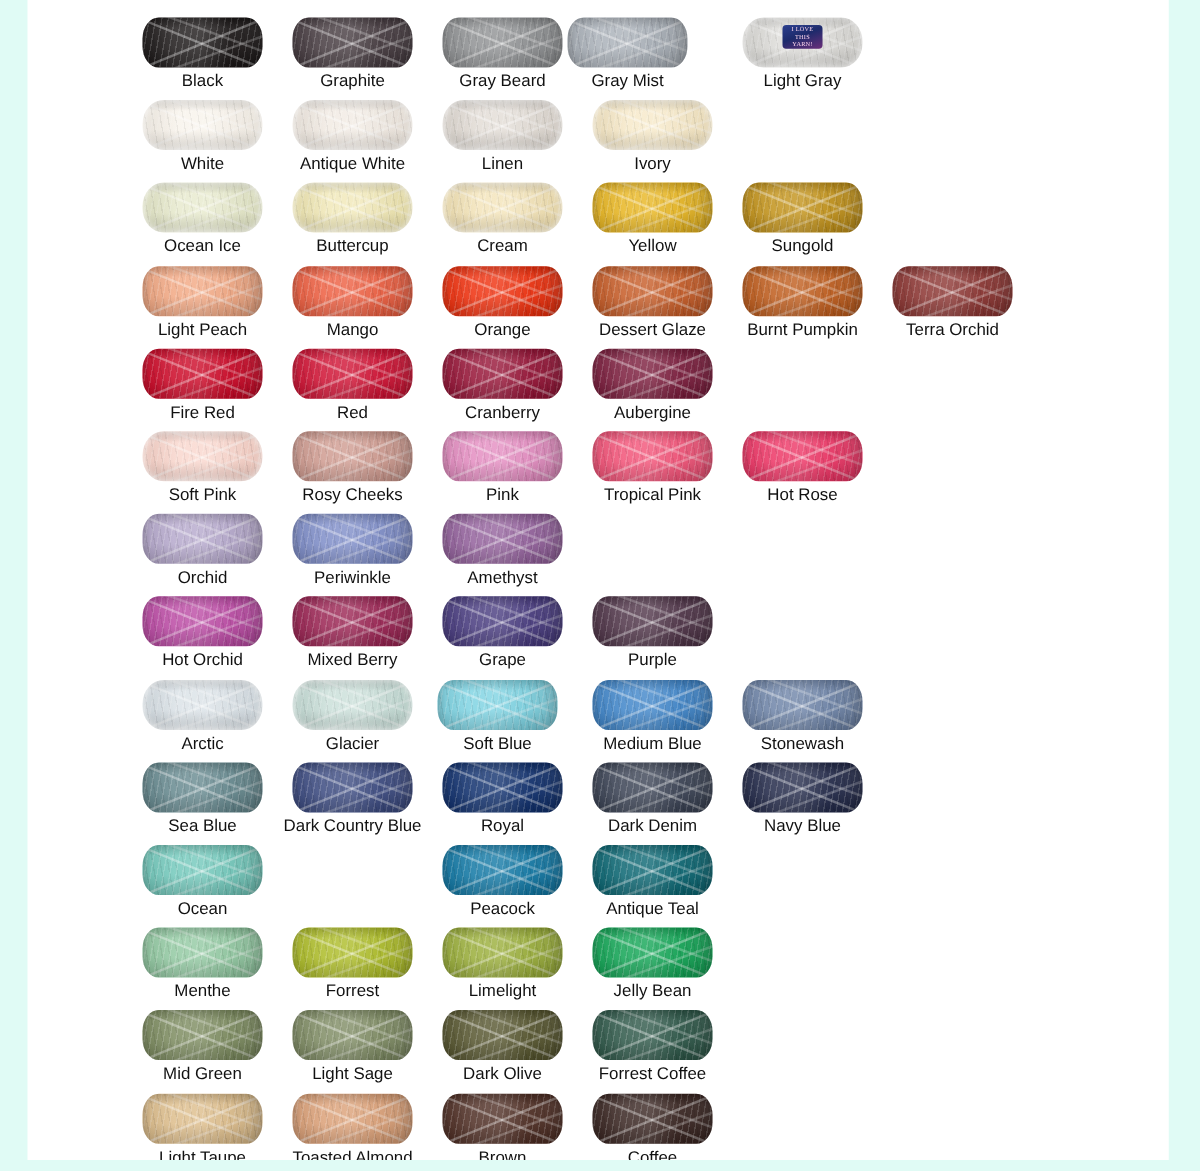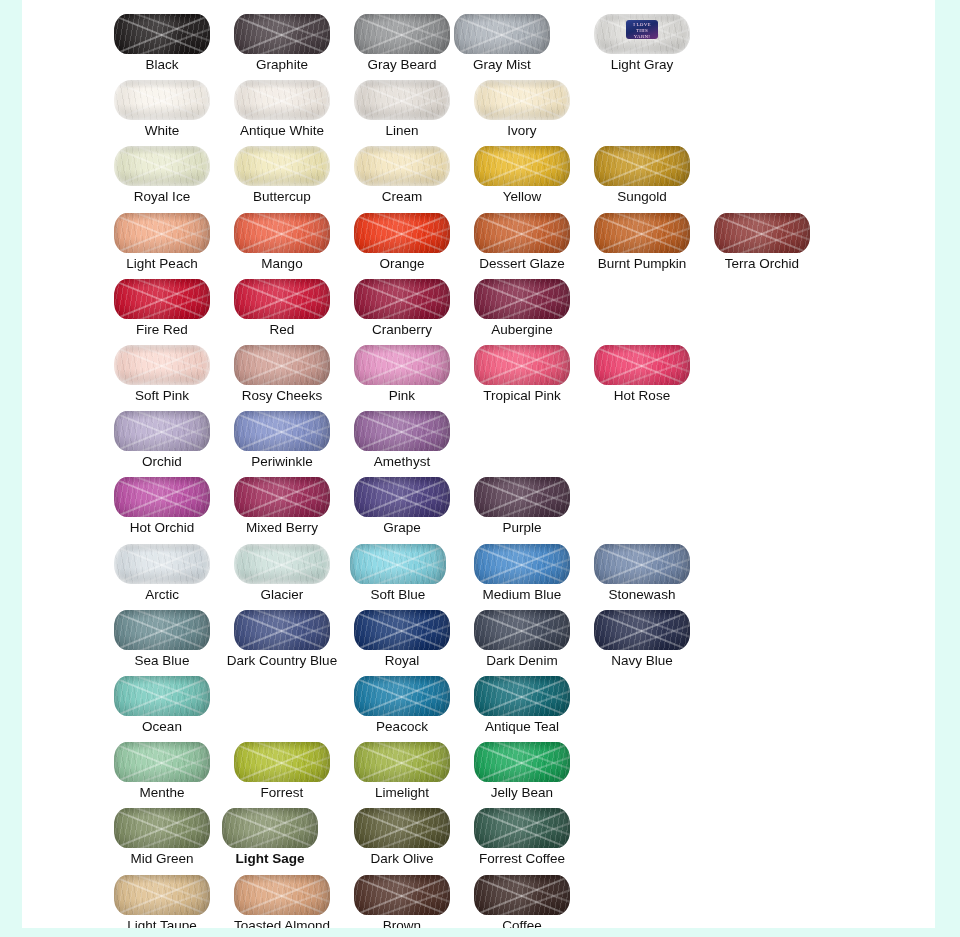--- a/index.html
+++ b/index.html
@@ -332,21 +332,21 @@
                 <div class="cross">
                   <span class="a"></span>
                   <span class="b"></span>
                   <span class="c"></span>
                   <span class="d"></span>
                 </div>
                 <div class="shade"></div>
                 <div class="shade2"></div>
               </div>
             </div>
-            <span class="name">Royal Ice</span>
+            <span class="name">Ocean Ice</span>
           </div>
           <div class="cell" style="left: 200px;">
             <div class="skein-wrap soft-glow">
               <div class="skein soft" style="background: rgb(238, 228, 171);">
                 <div class="strands"></div>
                 <div class="cross">
                   <span class="a"></span>
                   <span class="b"></span>
                   <span class="c"></span>
                   <span class="d"></span>
@@ -1058,21 +1058,21 @@
                   <span class="b"></span>
                   <span class="c"></span>
                   <span class="d"></span>
                 </div>
                 <div class="shade"></div>
                 <div class="shade2"></div>
               </div>
             </div>
             <span class="name">Mid Green</span>
           </div>
-          <div class="cell" style="left: 188px; font-weight: bold;">
+          <div class="cell" style="left: 200px;">
             <div class="skein-wrap">
               <div class="skein" style="background: rgb(127, 140, 100);">
                 <div class="strands"></div>
                 <div class="cross">
                   <span class="a"></span>
                   <span class="b"></span>
                   <span class="c"></span>
                   <span class="d"></span>
                 </div>
                 <div class="shade"></div>

